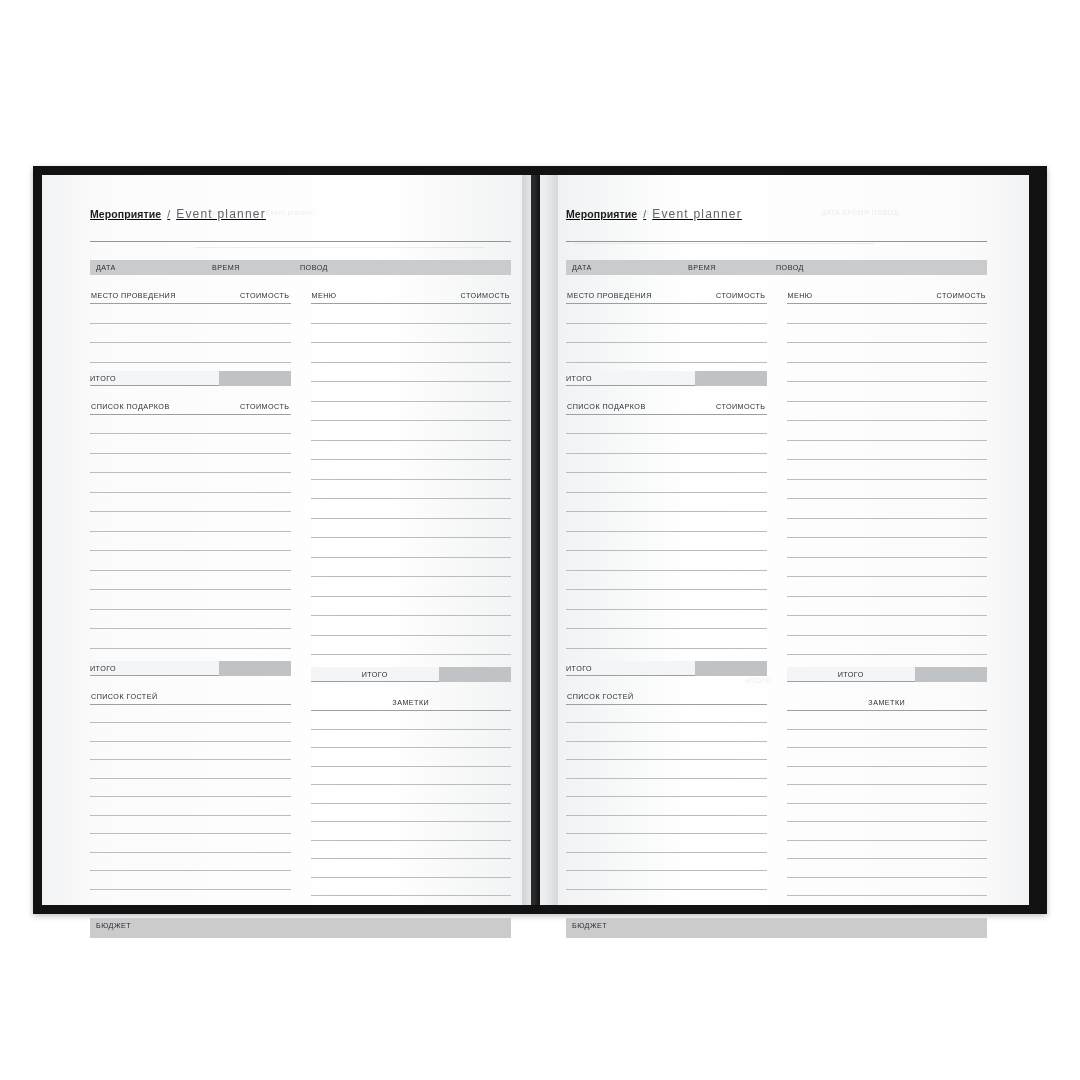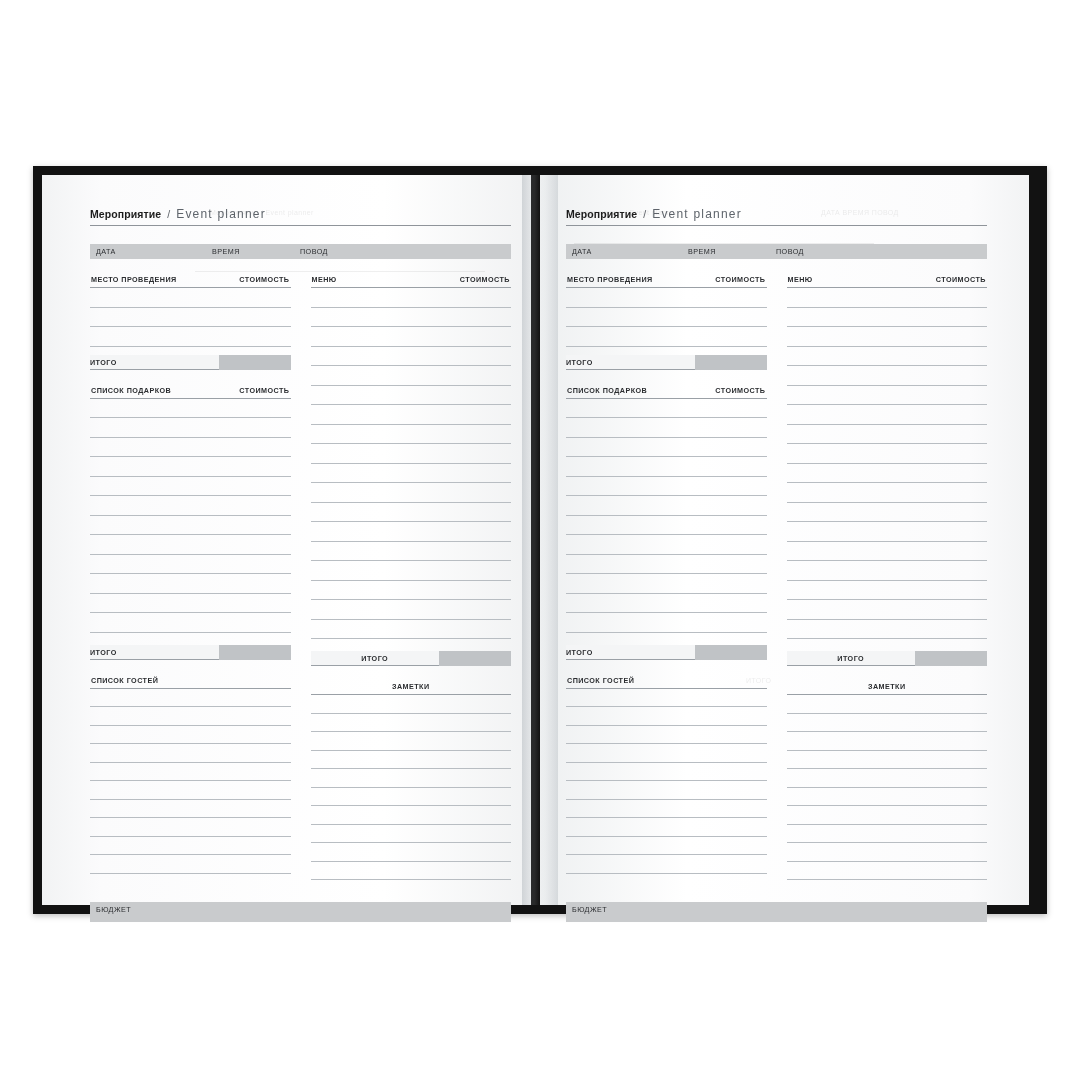--- a/index.html
+++ b/index.html
@@ -61,43 +61,44 @@
     top: 32px;
     bottom: 16px;
   }
   .page.right .sheet { left: 26px; right: 42px; }
 
   .title-row {
     display: flex;
     align-items: baseline;
     gap: 6px;
     font-size: 10.5px;
-    padding-bottom: 4px;
+    padding-bottom: 20px;
     border-bottom: 1px solid #8f949a;
     margin-bottom: 18px;
+    text-decoration: underline;
   }
   .title-ru { font-weight: bold; color: #1c1c1c; letter-spacing: 0.1px; }
   .title-sep { color: #5a5f65; }
   .title-en { color: #5e646b; letter-spacing: 1.2px; font-size: 12px; }
 
   .bar {
     background: #c9cbcd;
     height: 15px;
     position: relative;
   }
   .bar .lbl {
     position: absolute;
     top: 3px;
     font-size: 7.2px;
     letter-spacing: 0.45px;
     color: #2b2d30;
   }
   .bar.budget { height: 20px; background: #c9cbcd; }
 
-  .cols { display: flex; gap: 20px; font-weight: bold; }
+  .cols { display: flex; gap: 20px; }
   .col-l { width: 206px; }
   .col-r { width: 206px; text-align: center; }
   .page.right .col-l, .page.right .col-r { width: 206px; }
 
   .hdr {
     font-size: 7.2px;
     letter-spacing: 0.45px;
     color: #2b2d30;
     display: flex;
     justify-content: space-between;

